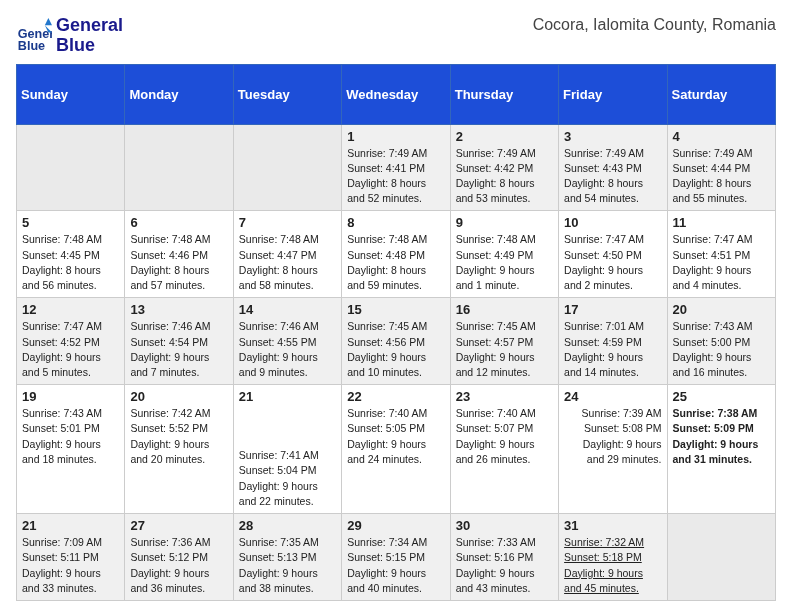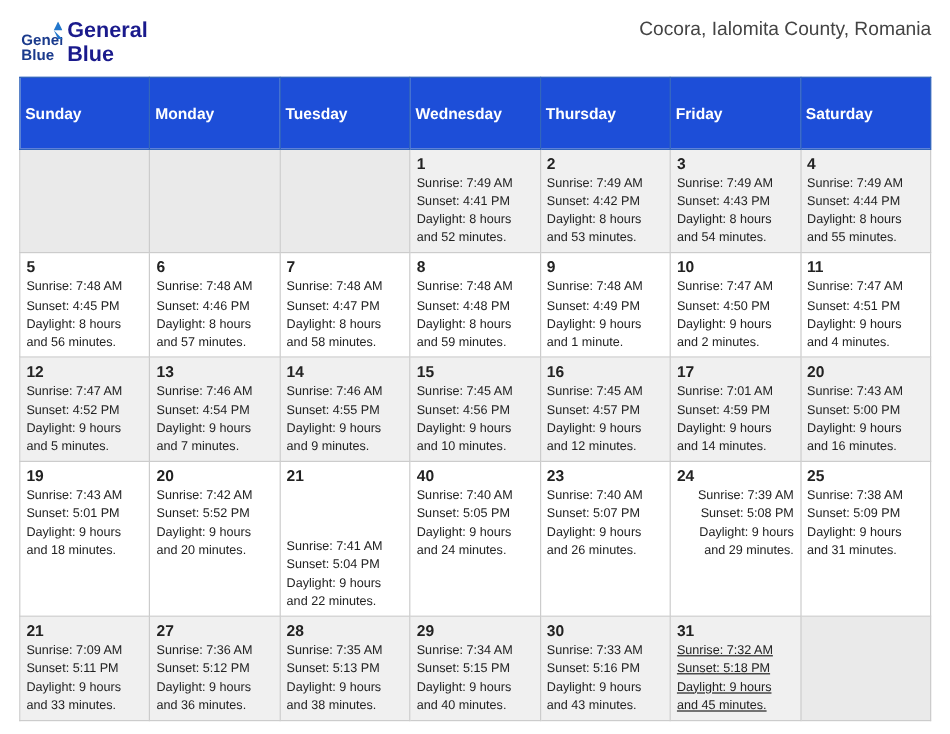--- a/index.html
+++ b/index.html
@@ -263,21 +263,21 @@
 and 20 minutes.</div>
         </td>
         <td>
           <div class="day-number">21</div>
           <div class="day-info" style="white-space: pre-line; margin-top: 44px;">Sunrise: 7:41 AM
 Sunset: 5:04 PM
 Daylight: 9 hours
 and 22 minutes.</div>
         </td>
         <td>
-          <div class="day-number">40</div>
+          <div class="day-number">22</div>
           <div class="day-info" style="white-space: pre-line;">Sunrise: 7:40 AM
 Sunset: 5:05 PM
 Daylight: 9 hours
 and 24 minutes.</div>
         </td>
         <td>
           <div class="day-number">23</div>
           <div class="day-info" style="white-space: pre-line;">Sunrise: 7:40 AM
 Sunset: 5:07 PM
 Daylight: 9 hours
@@ -285,21 +285,21 @@
         </td>
         <td>
           <div class="day-number">24</div>
           <div class="day-info" style="white-space: pre-line; text-align: right;">Sunrise: 7:39 AM
 Sunset: 5:08 PM
 Daylight: 9 hours
 and 29 minutes.</div>
         </td>
         <td>
           <div class="day-number">25</div>
-          <div class="day-info" style="white-space: pre-line;">Sunrise: 7:38 AM
+          <div class="day-info" style="white-space: pre-line; font-weight: bold;">Sunrise: 7:38 AM
 Sunset: 5:09 PM
 Daylight: 9 hours
 and 31 minutes.</div>
         </td>
       </tr>
       <tr class="row-shaded">
         <td>
           <div class="day-number">21</div>
           <div class="day-info" style="white-space: pre-line;">Sunrise: 7:09 AM
 Sunset: 5:11 PM

